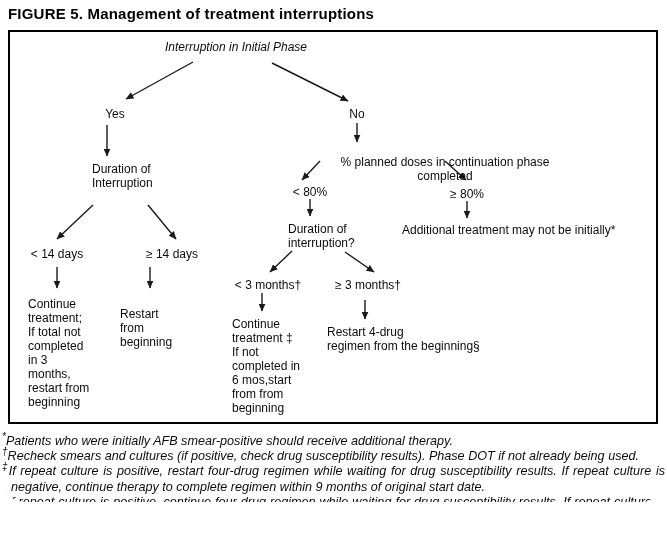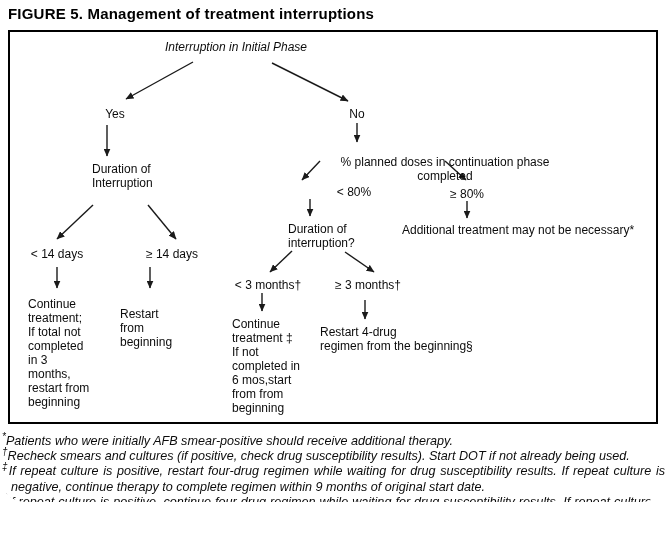--- a/index.html
+++ b/index.html
@@ -75,39 +75,39 @@
 If total not
 completed
 in 3
 months,
 restart from
 beginning</div>
     <div class="node" style="left:110px; top:275px;">Restart
 from
 beginning</div>
     <div class="node center" style="left:435px; top:123px;">% planned doses in continuation phase completed</div>
-    <div class="node center" style="left:300px; top:153px;margin-left:44px;">&lt; 80%</div>
+    <div class="node center" style="left:300px; top:153px;">&lt; 80%</div>
     <div class="node center" style="left:457px; top:155px;">≥ 80%</div>
     <div class="node" style="left:278px; top:190px;">Duration of
 interruption?</div>
-    <div class="node" style="left:392px; top:191px;">Additional treatment may not be necessary*</div>
+    <div class="node" style="left:392px; top:191px;">Additional treatment may not be initially*</div>
     <div class="node center" style="left:258px; top:246px;">&lt; 3 months†</div>
     <div class="node center" style="left:358px; top:246px;">≥ 3 months†</div>
     <div class="node" style="left:222px; top:285px;">Continue
 treatment ‡
 If not
 completed in
 6 mos,start
 from from
 beginning</div>
-    <div class="node" style="left:310px; top:293px;">Restart 4-drug
+    <div class="node" style="left:317px; top:293px;">Restart 4-drug
 regimen from the beginning§</div>
 
   </div>
 
   <div id="footnotes">
     <p class="footnote"><sup>*</sup><span>Patients who were initially AFB smear-positive should receive additional therapy.</span></p>
-    <p class="footnote"><sup>†</sup><span>Recheck smears and cultures (if positive, check drug susceptibility results). Start DOT if not already being used.</span></p>
+    <p class="footnote"><sup>†</sup><span>Recheck smears and cultures (if positive, check drug susceptibility results). Phase DOT if not already being used.</span></p>
     <p class="footnote"><sup>‡</sup><span>If repeat culture is positive, restart four-drug regimen while waiting for drug susceptibility results. If repeat culture is negative, continue therapy to complete regimen within 9 months of original start date.</span></p>
     <p class="footnote"><sup>§</sup><span>If repeat culture is positive, continue four-drug regimen while waiting for drug susceptibility results. If repeat culture is negative, consider stopping therapy if patient has received a total of 9 months of therapy.</span></p>
   </div>
 
 </div>
 
 </body></html>

